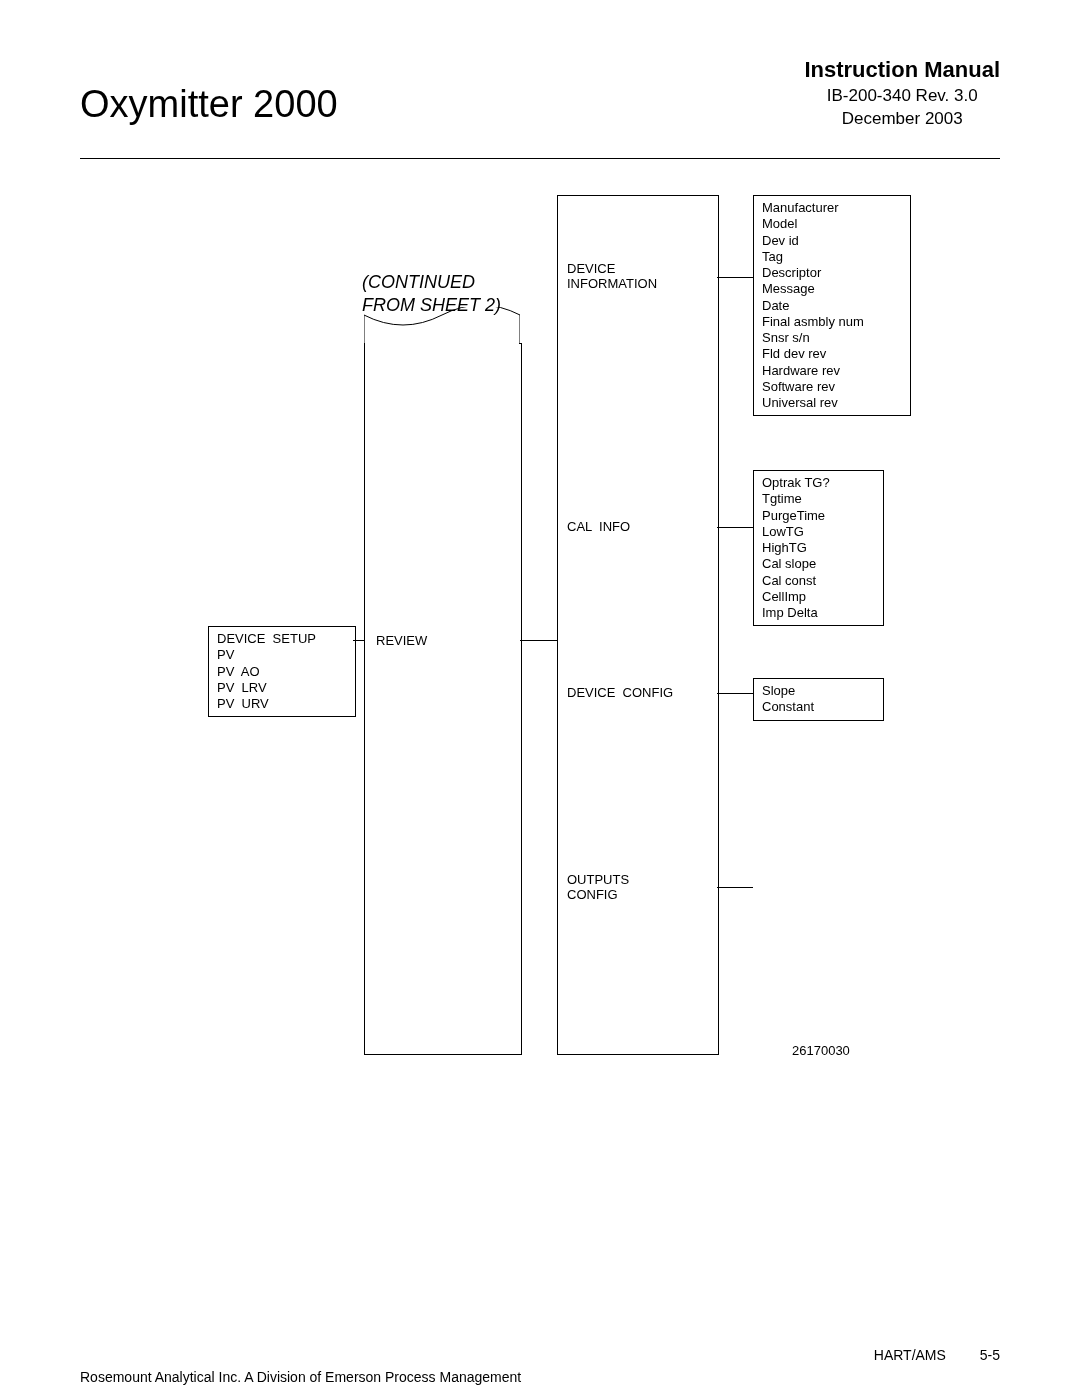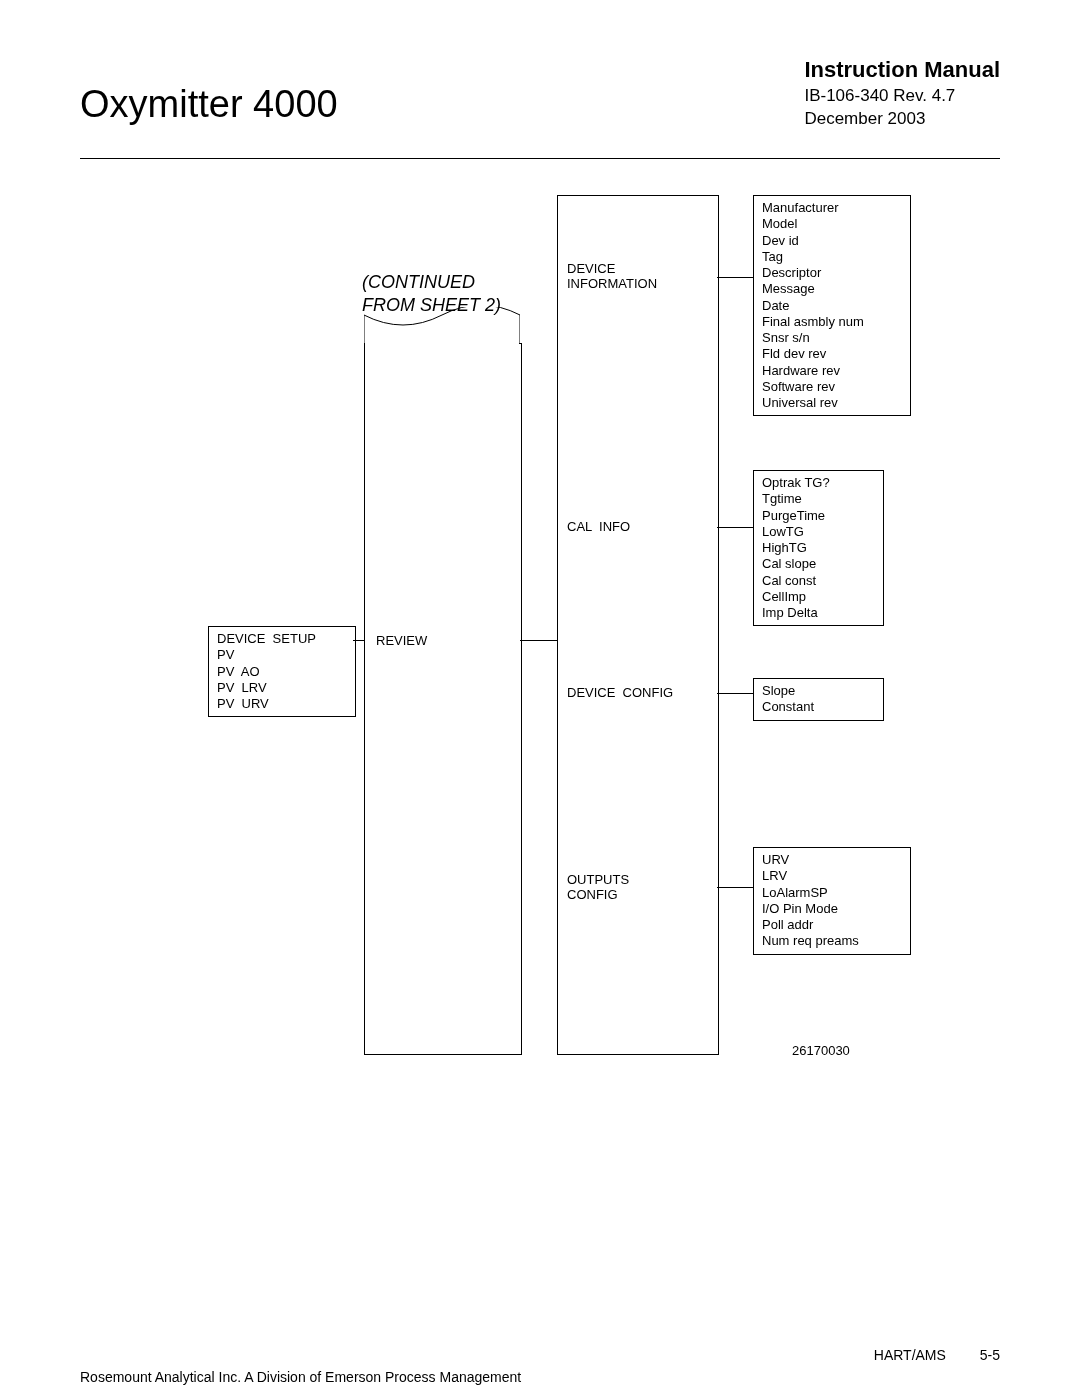--- a/index.html
+++ b/index.html
@@ -26,21 +26,21 @@
     position: absolute;
     left: 0;
     top: 28px;
     font-size: 38px;
     font-weight: 400;
   }
   .header-right {
     position: absolute;
     right: 0;
     top: 0;
-    text-align: left;
+    text-align: center;
     line-height: 1.35;
   }
   .hr-manual { font-weight: bold; font-size: 22px; }
   .hr-doc    { font-size: 17px; }
   .hr-date   { font-size: 17px; }
   .header-rule {
     position: absolute;
     left: 80px;
     right: 80px;
     top: 150px;
@@ -108,24 +108,24 @@
   .scallop {
     position: absolute;
   }
 </style>
 </head>
 <body>
 
 <div class="page">
 
   <div class="header">
-    <div class="title-left">Oxymitter 4000</div>
+    <div class="title-left">Oxymitter 2000</div>
     <div class="header-right">
       <div class="hr-manual">Instruction Manual</div>
-      <div class="hr-doc">IB-106-340  Rev. 4.7</div>
+      <div class="hr-doc">IB-200-340  Rev. 3.0</div>
       <div class="hr-date">December 2003</div>
     </div>
   </div>
   <hr class="header-rule">
 
   <div class="figure">
 
     <div class="note" style="left:282px; top:76px; width:160px;">(CONTINUED  FROM
 SHEET  2)</div>
 
@@ -182,26 +182,20 @@
 LowTG
 HighTG
 Cal slope
 Cal const
 CellImp
 Imp Delta</div>
 
     <div class="box" style="left:673px; top:483px; width:113px;">Slope
 Constant</div>
 
-    <div class="box" style="left:673px; top:652px; width:140px;">URV
-LRV
-LoAlarmSP
-I/O Pin Mode
-Poll addr
-Num req preams</div>
 
     <div class="hline" style="left:637px; top:82px; width:36px;"></div>
     <div class="hline" style="left:637px; top:332px; width:36px;"></div>
     <div class="hline" style="left:637px; top:498px; width:36px;"></div>
     <div class="hline" style="left:637px; top:692px; width:36px;"></div>
 
     <div class="drawing-id" style="left:712px; top:848px;">26170030</div>
   </div>
 
 

